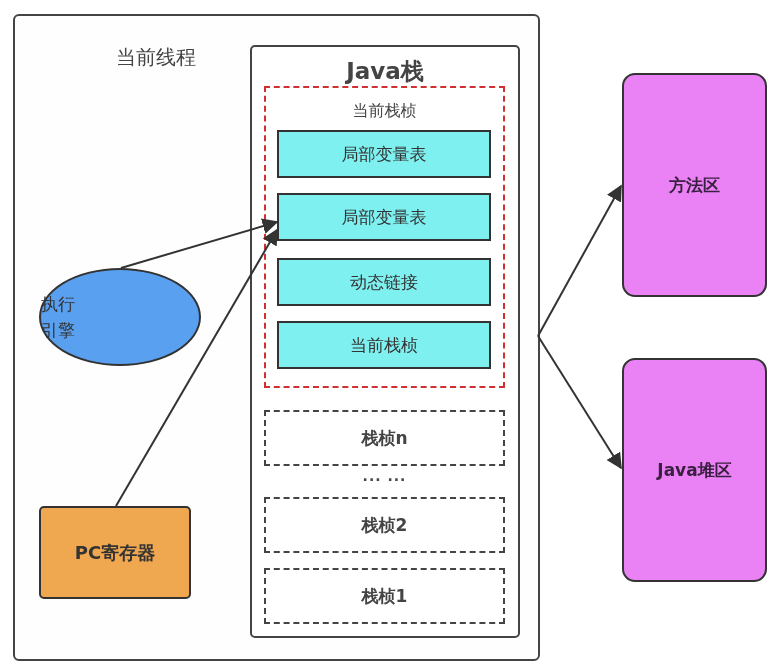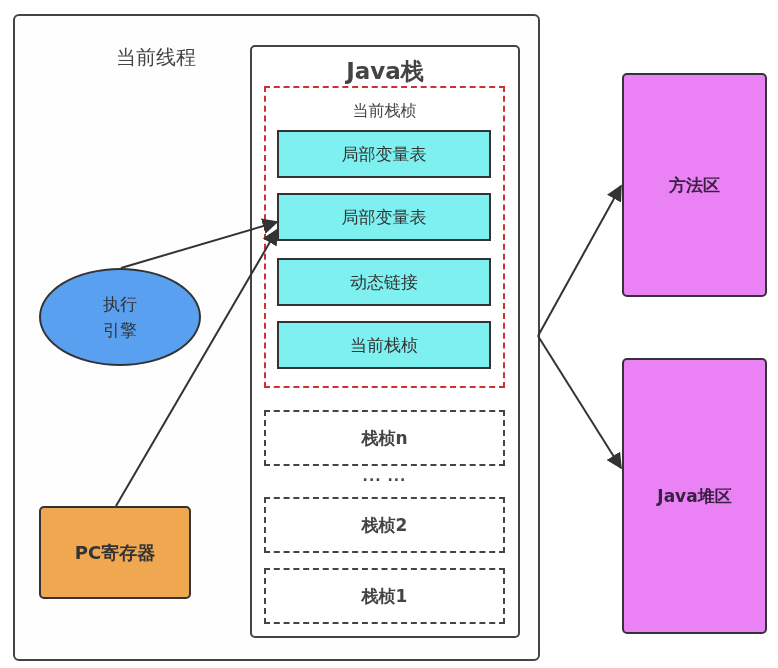--- a/index.html
+++ b/index.html
@@ -20,27 +20,27 @@
   .slot { left: 277px; width: 214px; height: 48px; background: #7ff0f0;
           border: 2px solid #333; display: flex; align-items: center;
           justify-content: center; font-size: 17px; color: #333; }
   .frame { left: 264px; width: 241px; height: 56px; border: 2px dashed #444;
            display: flex; align-items: center; justify-content: center;
            font-size: 17px; font-weight: bold; color: #444; }
   .ellipsis { left: 264px; top: 472px; width: 241px; text-align: center;
               font-size: 14px; font-weight: bold; color: #444; letter-spacing: 1px; }
   .engine { left: 39px; top: 268px; width: 162px; height: 98px; border-radius: 50%;
             background: #5aa0f0; border: 2px solid #333; display: flex;
-            flex-direction: column; align-items: center; justify-content: center;
+            flex-direction: column; justify-content: center;
             font-size: 17px; color: #333; line-height: 26px; }
   .pc { left: 39px; top: 506px; width: 152px; height: 93px; background: #f0a850;
         border: 2px solid #333; border-radius: 5px; display: flex; align-items: center;
         justify-content: center; font-size: 18px; font-weight: bold; color: #333; }
   .region { left: 622px; width: 145px; background: #ea82f5; border: 2px solid #333;
-            border-radius: 5px; display: flex; align-items: center; justify-content: center;
+            border-radius: 13px; display: flex; align-items: center; justify-content: center;
             font-size: 17px; font-weight: bold; color: #3a2040; }
   svg.arrows { position: absolute; left: 0; top: 0; width: 778px; height: 668px; pointer-events: none; }
 </style>
 </head>
 <body>
 
 <div class="abs thread"></div>
 <div class="abs thread-title">当前线程</div>
 
 <div class="abs jstack"></div>
@@ -60,21 +60,21 @@
 <div class="abs frame" style="top:568px">栈桢1</div>
 
 <div class="abs engine">
   <span>执行</span>
   <span>引擎</span>
 </div>
 
 <div class="abs pc">PC寄存器</div>
 
 <div class="abs region" style="top:73px; height:224px">方法区</div>
-<div class="abs region" style="top:358px; height:276px">Java堆区</div>
+<div class="abs region" style="top:358px; height:224px">Java堆区</div>
 
 <svg class="arrows">
   <defs>
     <marker id="ah" viewBox="0 0 10 10" refX="9" refY="5" markerWidth="8" markerHeight="8" orient="auto-start-reverse">
       <path d="M0,0 L10,5 L0,10 z" fill="#333"></path>
     </marker>
   </defs>
   <line x1="121" y1="268" x2="277" y2="222" stroke="#333" stroke-width="2" marker-end="url(#ah)"></line>
   <line x1="116" y1="506" x2="277" y2="230" stroke="#333" stroke-width="2" marker-end="url(#ah)"></line>
   <line x1="538" y1="336" x2="621" y2="186" stroke="#333" stroke-width="2" marker-end="url(#ah)"></line>

